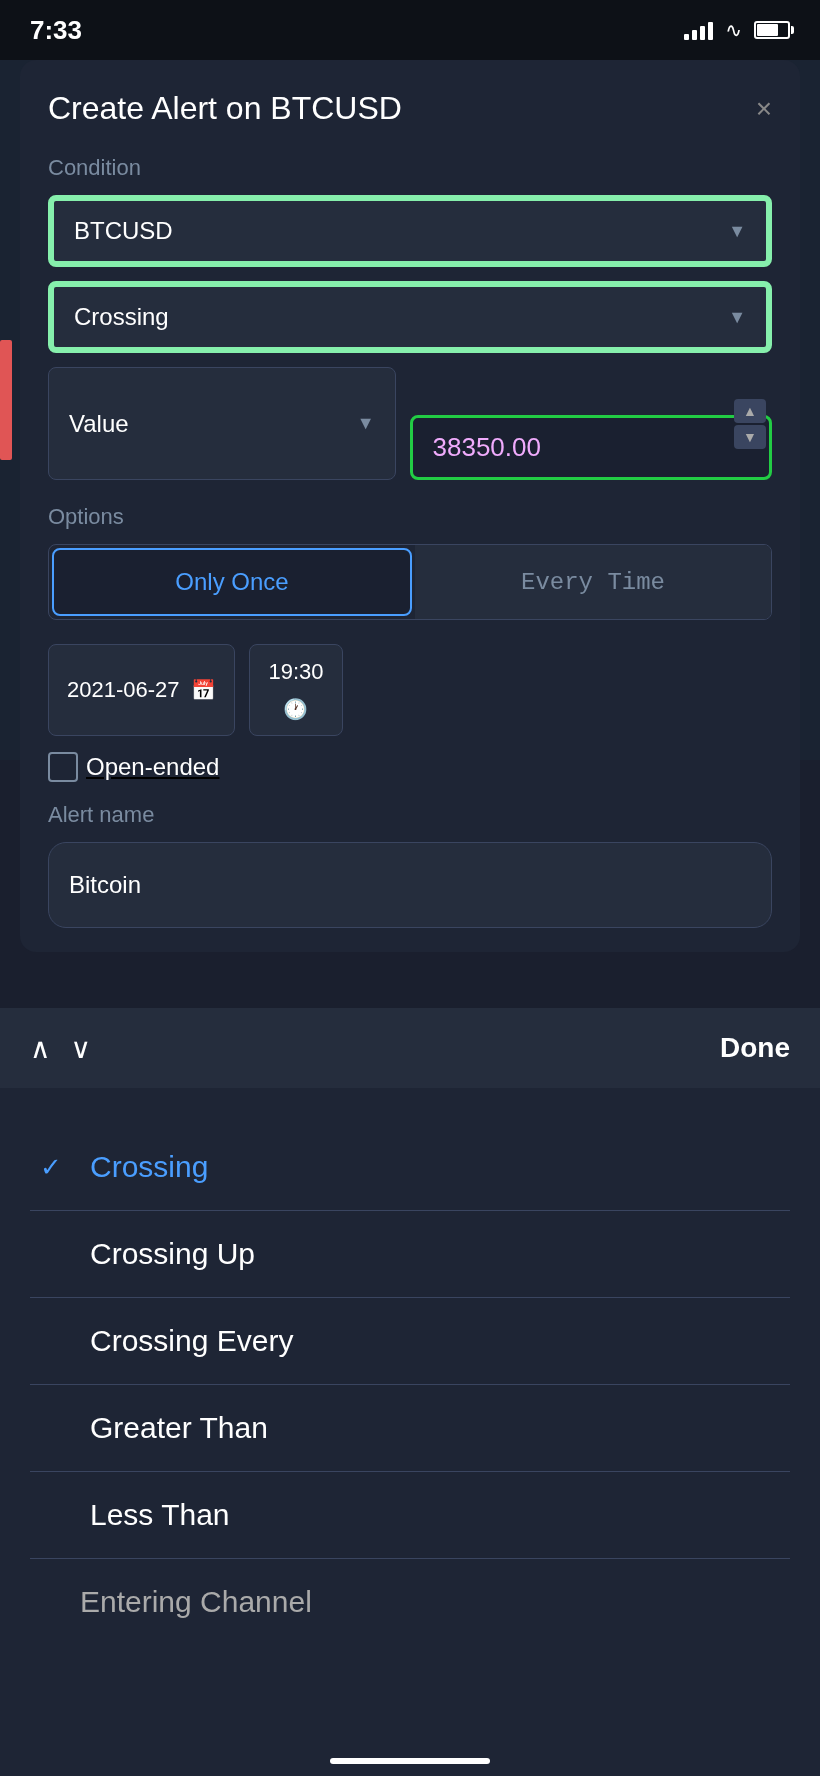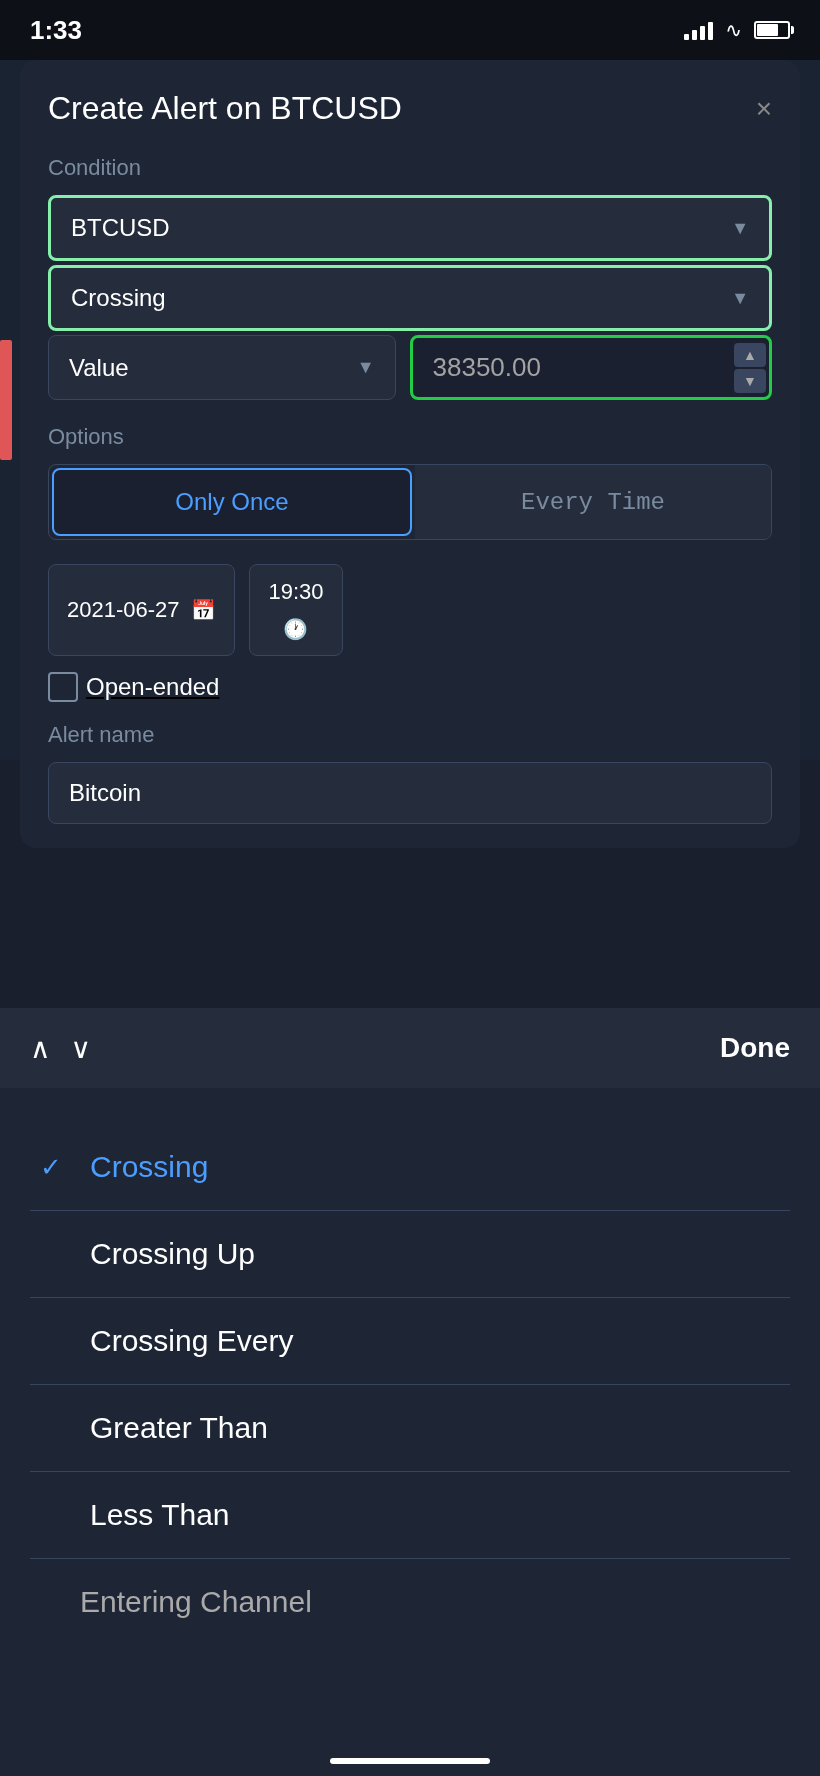--- a/index.html
+++ b/index.html
@@ -155,30 +155,30 @@
     
     .section-label {
       color: #7a8ba0;
       font-size: 22px;
       margin-bottom: 14px;
     }
 
     
     .dropdown {
       background: #252d3d;
-      border: 3px solid #86efac;
+      border: 6px solid #86efac;
       border-radius: 8px;
       padding: 16px 20px;
       color: white;
       font-size: 24px;
       display: flex;
       justify-content: space-between;
       align-items: center;
       cursor: pointer;
-      margin-bottom: 4px;
+      margin-bottom: 14px;
     }
 
     .dropdown-half {
       background: #252d3d;
       border: 1px solid #3a4560;
       border-radius: 8px;
       padding: 16px 20px;
       color: white;
       font-size: 24px;
       display: flex;
@@ -208,24 +208,25 @@
     .value-input-container {
       flex: 1;
       position: relative;
     }
 
     .value-input {
       background: #1a2030;
       border: 3px solid #22cc44;
       border-radius: 8px;
       padding: 14px 72px 14px 20px;
-      color: #a3a3a3;
+      color: #f0abfc;
       font-size: 26px;
       width: 100%;
       text-align: left;
+      margin-top: 48px;
     }
 
     .spinner-btns {
       position: absolute;
       right: 6px;
       top: 50%;
       transform: translateY(-50%);
       display: flex;
       flex-direction: column;
       gap: 2px;
@@ -348,22 +349,22 @@
     }
 
     
     .alert-name-section {
       margin-bottom: 0;
     }
 
     .alert-name-input {
       background: #252d3d;
       border: 1px solid #3a4560;
-      border-radius: 8px;
-      padding: 16px 20px;
+      border-radius: 18px;
+      padding: 28px 20px;
       color: white;
       font-size: 24px;
       width: 100%;
     }
 
     
     .bottom-toolbar {
       position: absolute;
       bottom: 688px;
       left: 0;
@@ -455,21 +456,21 @@
     .menu-divider {
       height: 1px;
       background: #3a4560;
       margin: 4px 0;
     }
   </style>
 </head>
 <body>
 
 <div class="status-bar">
-  <span class="status-time">1:33</span>
+  <span class="status-time">7:33</span>
   <div class="status-icons">
     <div class="signal-bars">
       <div class="signal-bar" style="height:6px"></div>
       <div class="signal-bar" style="height:10px"></div>
       <div class="signal-bar" style="height:14px"></div>
       <div class="signal-bar" style="height:18px"></div>
     </div>
     <span class="wifi-icon">∿</span>
     <div class="battery-icon">
       <div class="battery-fill"></div>

